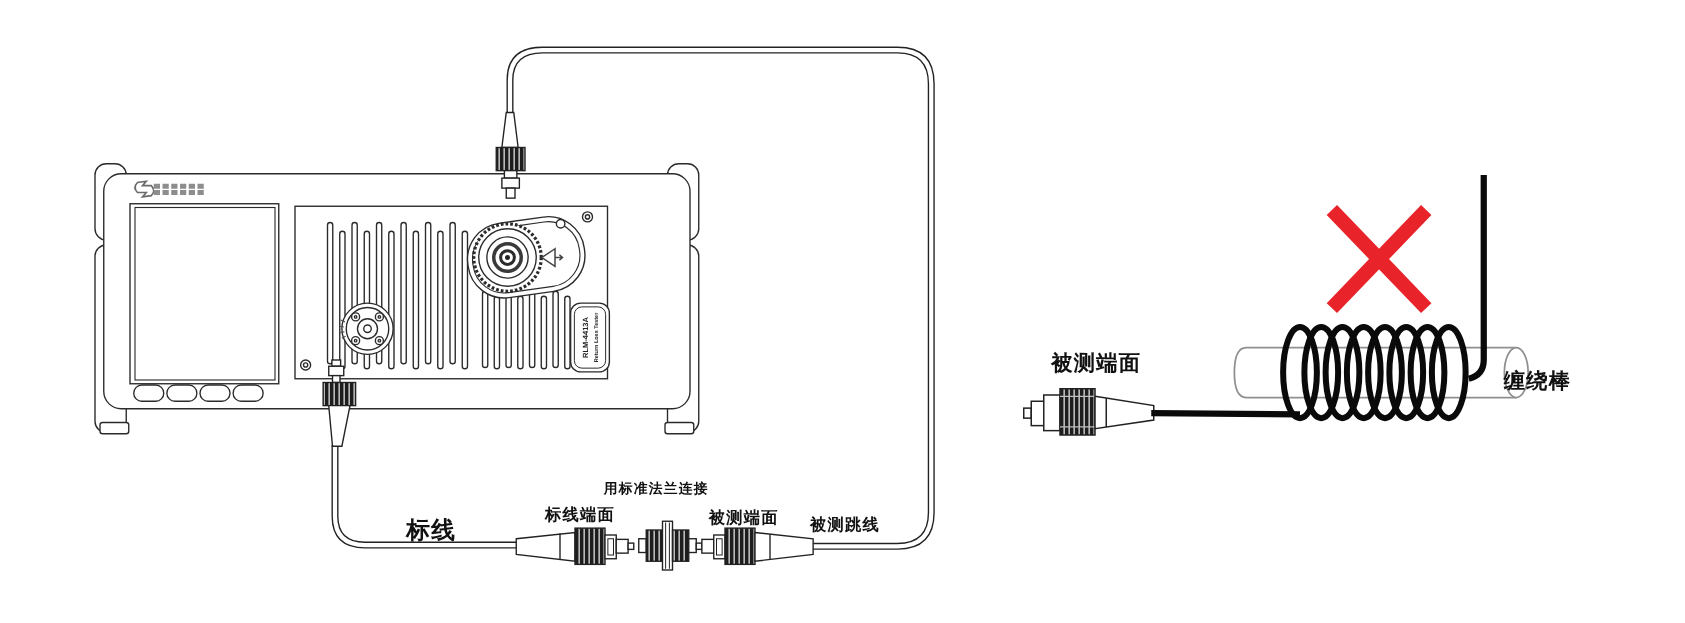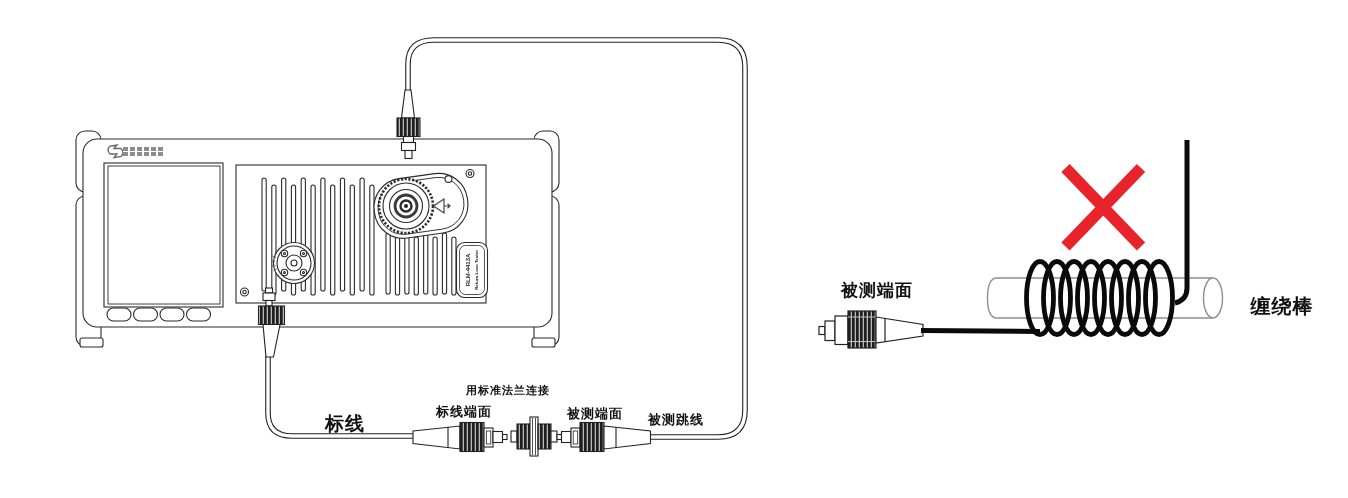--- a/index.html
+++ b/index.html
@@ -231,20 +231,20 @@
   </g>
 
   <g>
     <line class="x-line" x1="1065.5" y1="168" x2="1141" y2="246.5" stroke-width="11.5" stroke="#e8232a"></line>
     <line class="x-line" x1="1141" y1="168" x2="1065.5" y2="246.5" stroke-width="11.5" stroke="#e8232a"></line>
   </g>
 </svg>
 
 <div class="lbl" style="left:345px;top:411px;font-size:19px">标线</div>
 <div class="lbl" style="left:464px;top:403px;font-size:13px">标线端面</div>
-<div class="lbl" style="left:508px;top:383px;font-size:11px">用标准法兰连接</div>
+<div class="lbl" style="left:525px;top:383px;font-size:11px">用标准法兰连接</div>
 <div class="lbl" style="left:595px;top:405px;font-size:13px">被测端面</div>
 <div class="lbl" style="left:676px;top:411px;font-size:13px">被测跳线</div>
 
 <div class="lbl" style="left:877px;top:279px;font-size:17px">被测端面</div>
-<div class="lbl" style="left:1282px;top:293px;font-size:20px">缠绕棒</div>
+<div class="lbl" style="left:1230px;top:293px;font-size:17px">缠绕棒</div>
 
 </div>
 
 </body></html>

